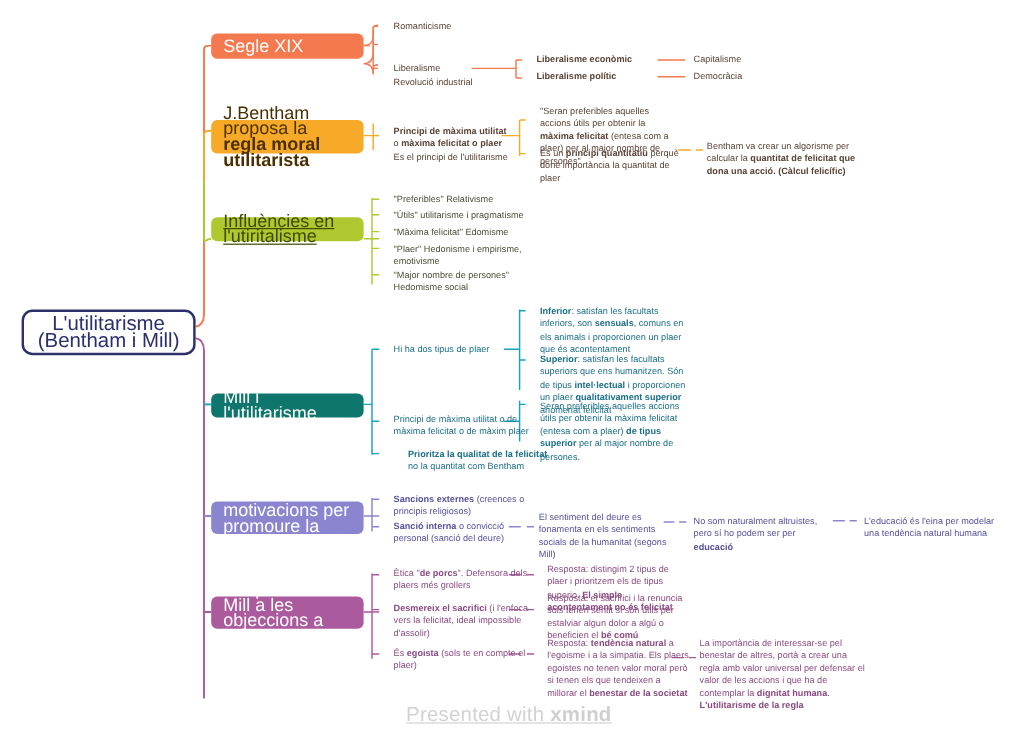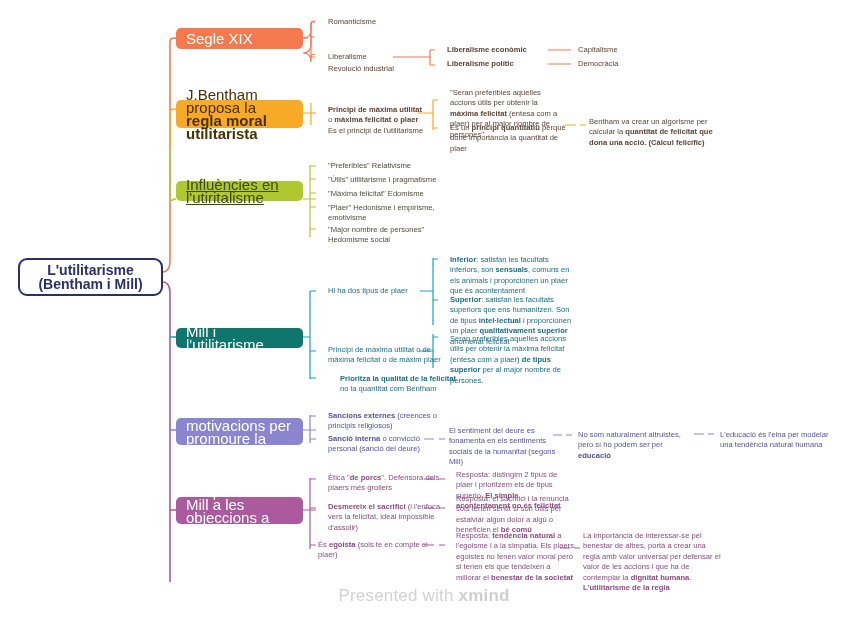--- a/index.html
+++ b/index.html
@@ -12,21 +12,21 @@
 
   svg.connectors{position:absolute;left:0;top:0;width:848px;height:624px;pointer-events:none;}
 
   .node{position:absolute;box-sizing:border-box;}
 
   
   .root{
     left:18px;top:258px;width:145px;height:38px;
     border:2px solid #2b2f6b;border-radius:9px;background:#ffffff;
     display:flex;align-items:center;justify-content:center;text-align:center;
-    color:#2b2f6b;font-weight:bold;font-size:14px;line-height:14px;
+    color:#2b2f6b;font-weight:normal;font-size:17px;line-height:14px;
   }
 
   
   .pill{
     border-radius:5px;color:#ffffff;display:flex;align-items:center;
     padding:6px 10px;font-size:15px;line-height:13px;
   }
   .pill.orange{background:#f4794f;}
   .pill.amber{background:#f7a928;color:#4a3000;}
   .pill.green{background:#b0c830;color:#3d4a00;}
@@ -40,21 +40,21 @@
   .leaf b{font-weight:bold;}
   .leaf.o{color:#5b4436;}
   .leaf.am{color:#5b4436;}
   .leaf.gr{color:#4d4d3a;}
   .leaf.cy{color:#1b6e86;}
   .leaf.vi{color:#55519a;}
   .leaf.ma{color:#8a4a80;}
 
   .watermark{
     position:absolute;left:0;top:586px;width:848px;text-align:center;
-    font-size:17px;color:#d2d2d2;letter-spacing:.2px;
+    font-size:17px;color:#d2d2d2;letter-spacing:.2px;text-decoration:underline;
   }
   .watermark b{font-weight:bold;color:#cfcfcf;}
 </style>
 </head>
 <body>
 
 <div id="canvas">
 
   <svg class="connectors" viewBox="0 0 848 624">
 
@@ -214,21 +214,21 @@
 
   <div class="node pill magenta" style="left:176px;top:497px;width:127px;height:27px;">
     <span>Resposta de Mill a les objeccions a l'utiritalsime</span>
   </div>
   <div class="leaf ma" style="left:328px;top:473px;width:118px;">
     <span>Ètica "</span><b>de porcs</b><span>". Defensora dels plaers més grollers</span>
   </div>
   <div class="leaf ma" style="left:328px;top:502px;width:120px;">
     <b>Desmereix el sacrifici</b><span> (i l'enfoca vers la felicitat, ideal impossible d'assolir)</span>
   </div>
-  <div class="leaf ma" style="left:318px;top:540px;width:118px;">
+  <div class="leaf ma" style="left:328px;top:540px;width:118px;">
     <span>És </span><b>egoista</b><span> (sols te en compte el plaer)</span>
   </div>
   <div class="leaf ma" style="left:456px;top:470px;width:118px;">
     <span>Resposta: distingim 2 tipus de plaer i prioritzem els de tipus superio. </span><b>El simple acontentament no és felicitat</b>
   </div>
   <div class="leaf ma" style="left:456px;top:494px;width:118px;">
     <span>Resposta: el sacrifici i la renuncia sols tenen sentit si són útils per estalviar algun dolor a algú o beneficien el </span><b>bé comú</b>
   </div>
   <div class="leaf ma" style="left:456px;top:531px;width:118px;">
     <span>Resposta: </span><b>tendència natural</b><span> a l'egoisme i a la simpatia. Els plaers egoistes no tenen valor moral però si tenen els que tendeixen a millorar el </span><b>benestar de la societat</b>

